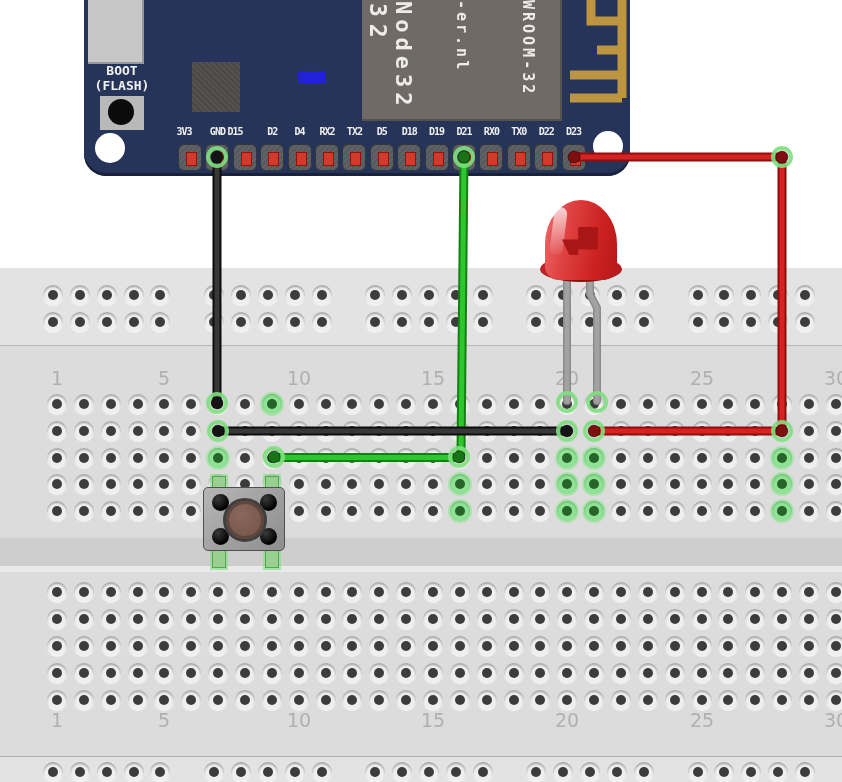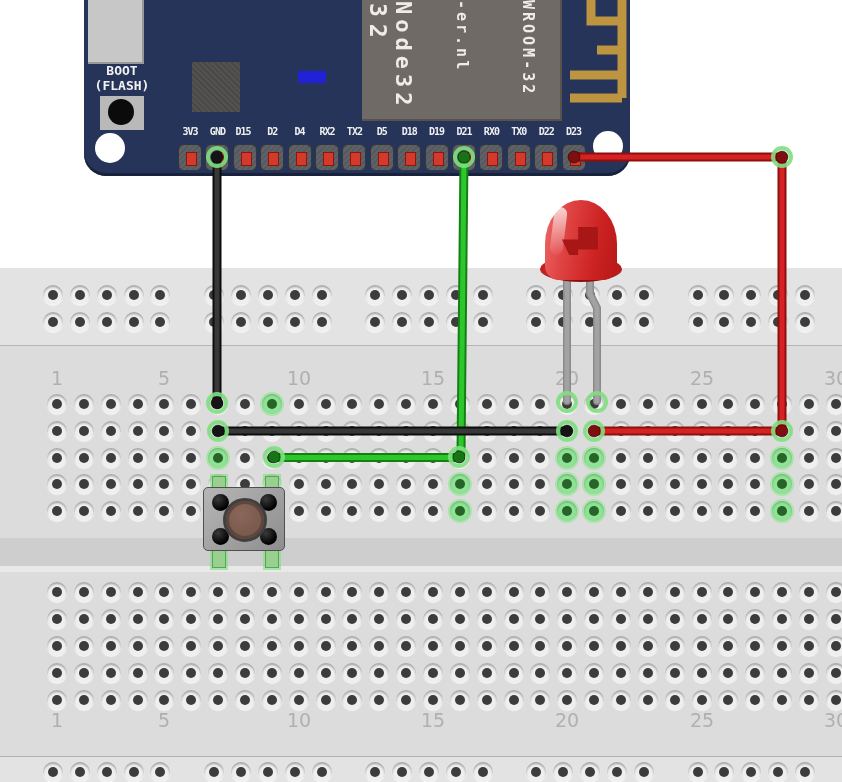--- a/index.html
+++ b/index.html
@@ -490,25 +490,25 @@
         <path d="M 538 0 V 98"></path>
         <path d="M 507 0 V 21 H 538"></path>
         <path d="M 513 50 H 538"></path>
         <path d="M 486 75 H 534"></path>
         <path d="M 486 98 H 538"></path>
       </g>
     </svg>
     <div class="mount-hole" style="left:11px;top:133px;"></div>
     <div class="mount-hole" style="left:509px;top:131px;"></div>
     <div id="pins">
-        <div class="pin-label" style="left: 89px; text-align: center;">3V3</div>
+        <div class="pin-label" style="left: 83px; text-align: center;">3V3</div>
         <div class="pin-pad" style="left: 94px;"></div>
         <div class="pin-label" style="left: 116.4px;">GND</div>
         <div class="pin-pad" style="left: 121.4px;"></div>
-        <div class="pin-label" style="left: 142px;">D15</div>
+        <div class="pin-label" style="left: 134px;">D15</div>
         <div class="pin-pad" style="left: 148.8px;"></div>
         <div class="pin-label" style="left: 171.2px;">D2</div>
         <div class="pin-pad" style="left: 176.2px;"></div>
         <div class="pin-label" style="left: 198.6px;">D4</div>
         <div class="pin-pad" style="left: 203.6px;"></div>
         <div class="pin-label" style="left: 226px;">RX2</div>
         <div class="pin-pad" style="left: 231px;"></div>
         <div class="pin-label" style="left: 253.4px;">TX2</div>
         <div class="pin-pad" style="left: 258.4px;"></div>
         <div class="pin-label" style="left: 280.8px;">D5</div>

